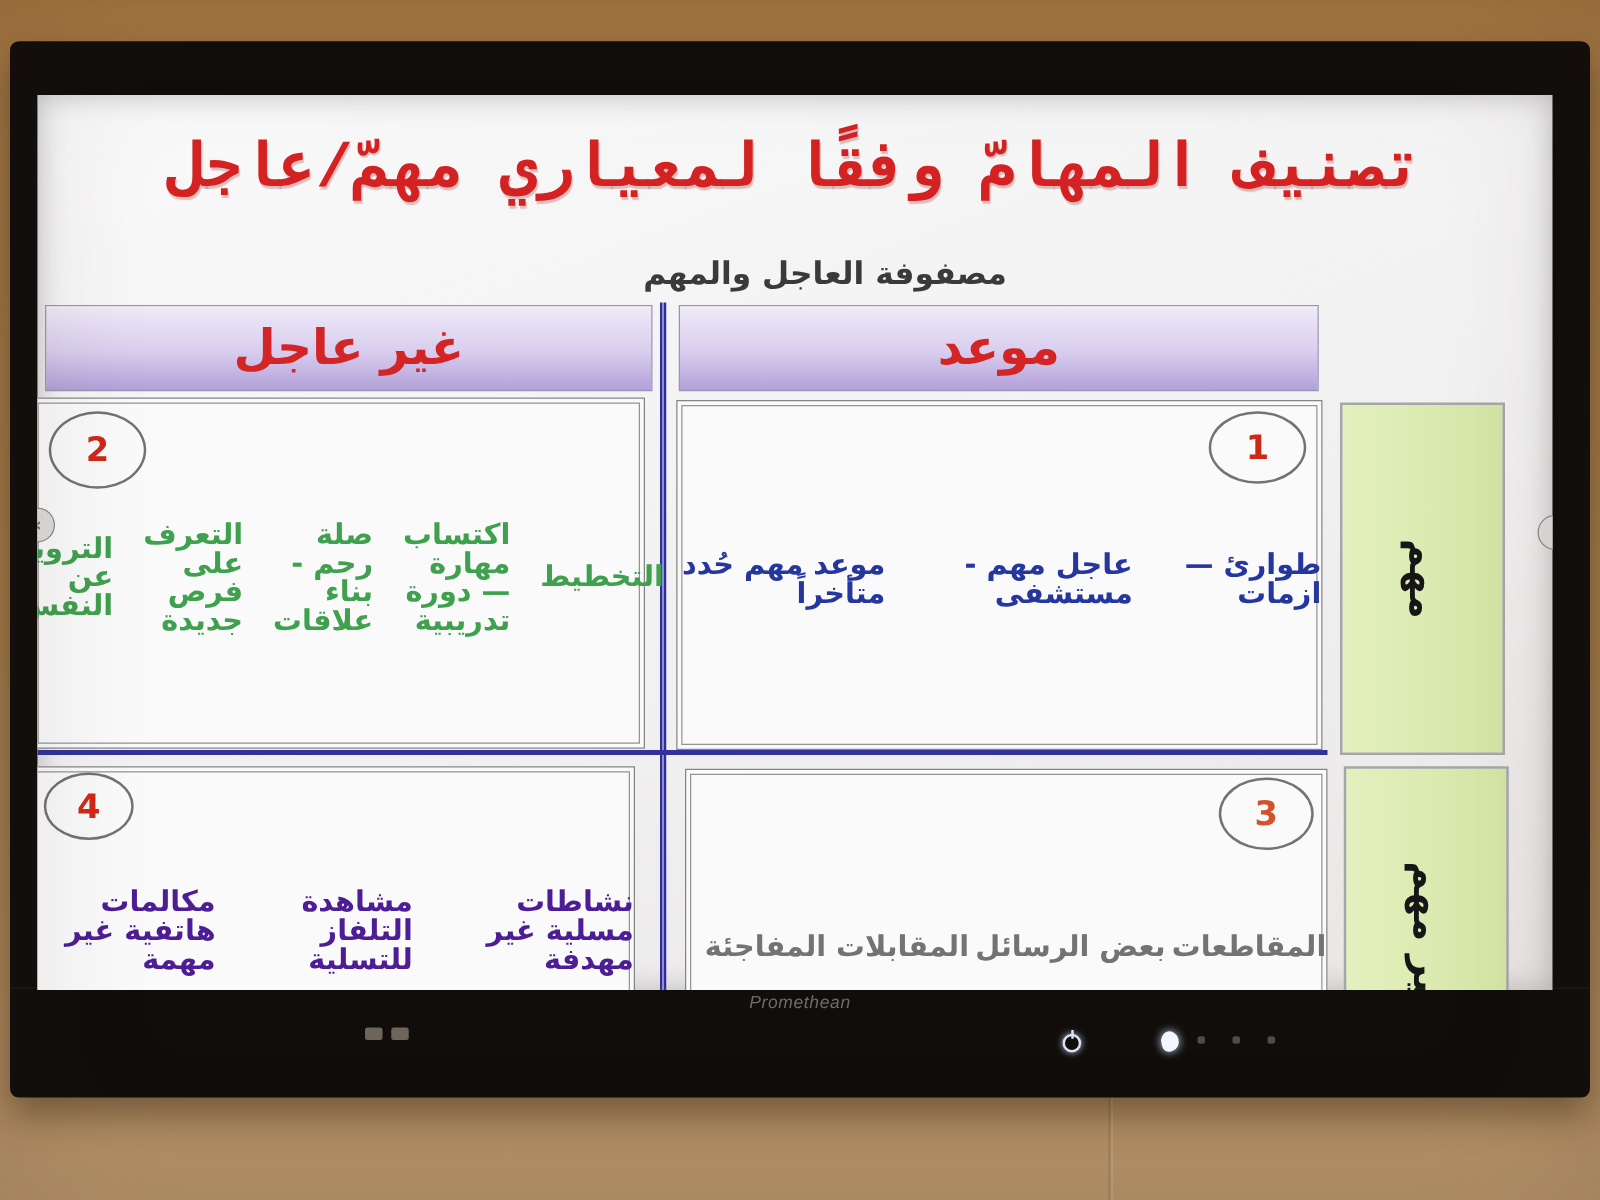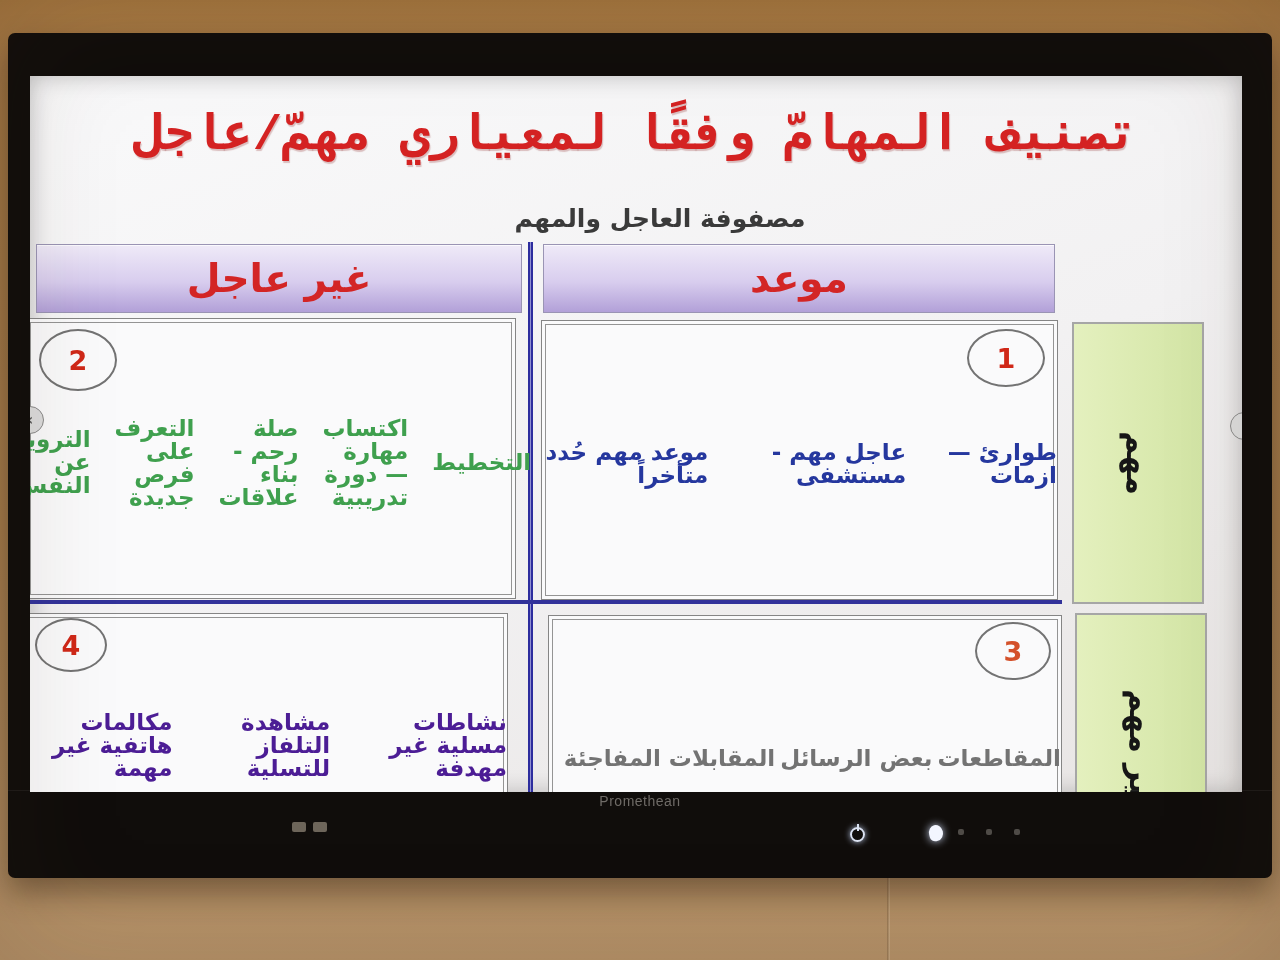--- a/index.html
+++ b/index.html
@@ -8,21 +8,21 @@
   .photo::after{content:"";position:absolute;inset:0;pointer-events:none;
     box-shadow:inset 0 0 120px rgba(60,40,20,.18);}
   .wall-seam{position:absolute;left:887px;top:876px;width:3px;height:84px;
     background:linear-gradient(90deg,rgba(70,45,20,.30),rgba(255,240,215,.28));}
 
   
   .tv{position:absolute;left:8px;top:33px;width:1264px;height:845px;background:#100d0b;
     border-radius:7px;box-shadow:0 14px 30px rgba(40,25,10,.45);}
   .bezel-sheen{position:absolute;left:0;right:0;top:757px;height:1px;background:rgba(255,255,255,.06);}
   .brand{position:absolute;left:0;right:0;top:760px;text-align:center;color:#6f6b67;
-    font-family:"Liberation Sans",sans-serif;font-size:14px;letter-spacing:.5px;}
+    font-family:"Liberation Sans",sans-serif;font-size:14px;letter-spacing:.5px;font-style:italic;}
   .usb{position:absolute;top:789px;width:14px;height:10px;background:#857c6e;border-radius:2px;opacity:.8;}
   .usb.u1{left:284px}.usb.u2{left:305px}
   .power{position:absolute;left:842px;top:794px;width:11px;height:11px;border:2px solid #dbe2f2;
     border-radius:50%;box-shadow:0 0 6px rgba(205,220,255,.85);}
   .power::after{content:"";position:absolute;left:50%;top:-5px;width:2px;height:7px;background:#dbe2f2;
     transform:translateX(-50%);}
   .flame{position:absolute;left:921px;top:792px;width:14px;height:16px;background:#f3f6ff;
     border-radius:55% 55% 55% 6px;transform:rotate(-14deg);box-shadow:0 0 8px rgba(215,228,255,.95);}
   .ctl-dot{position:absolute;top:796px;width:6px;height:6px;background:#4f4b47;border-radius:2px;}
   .d1{left:950px}.d2{left:978px}.d3{left:1006px}

